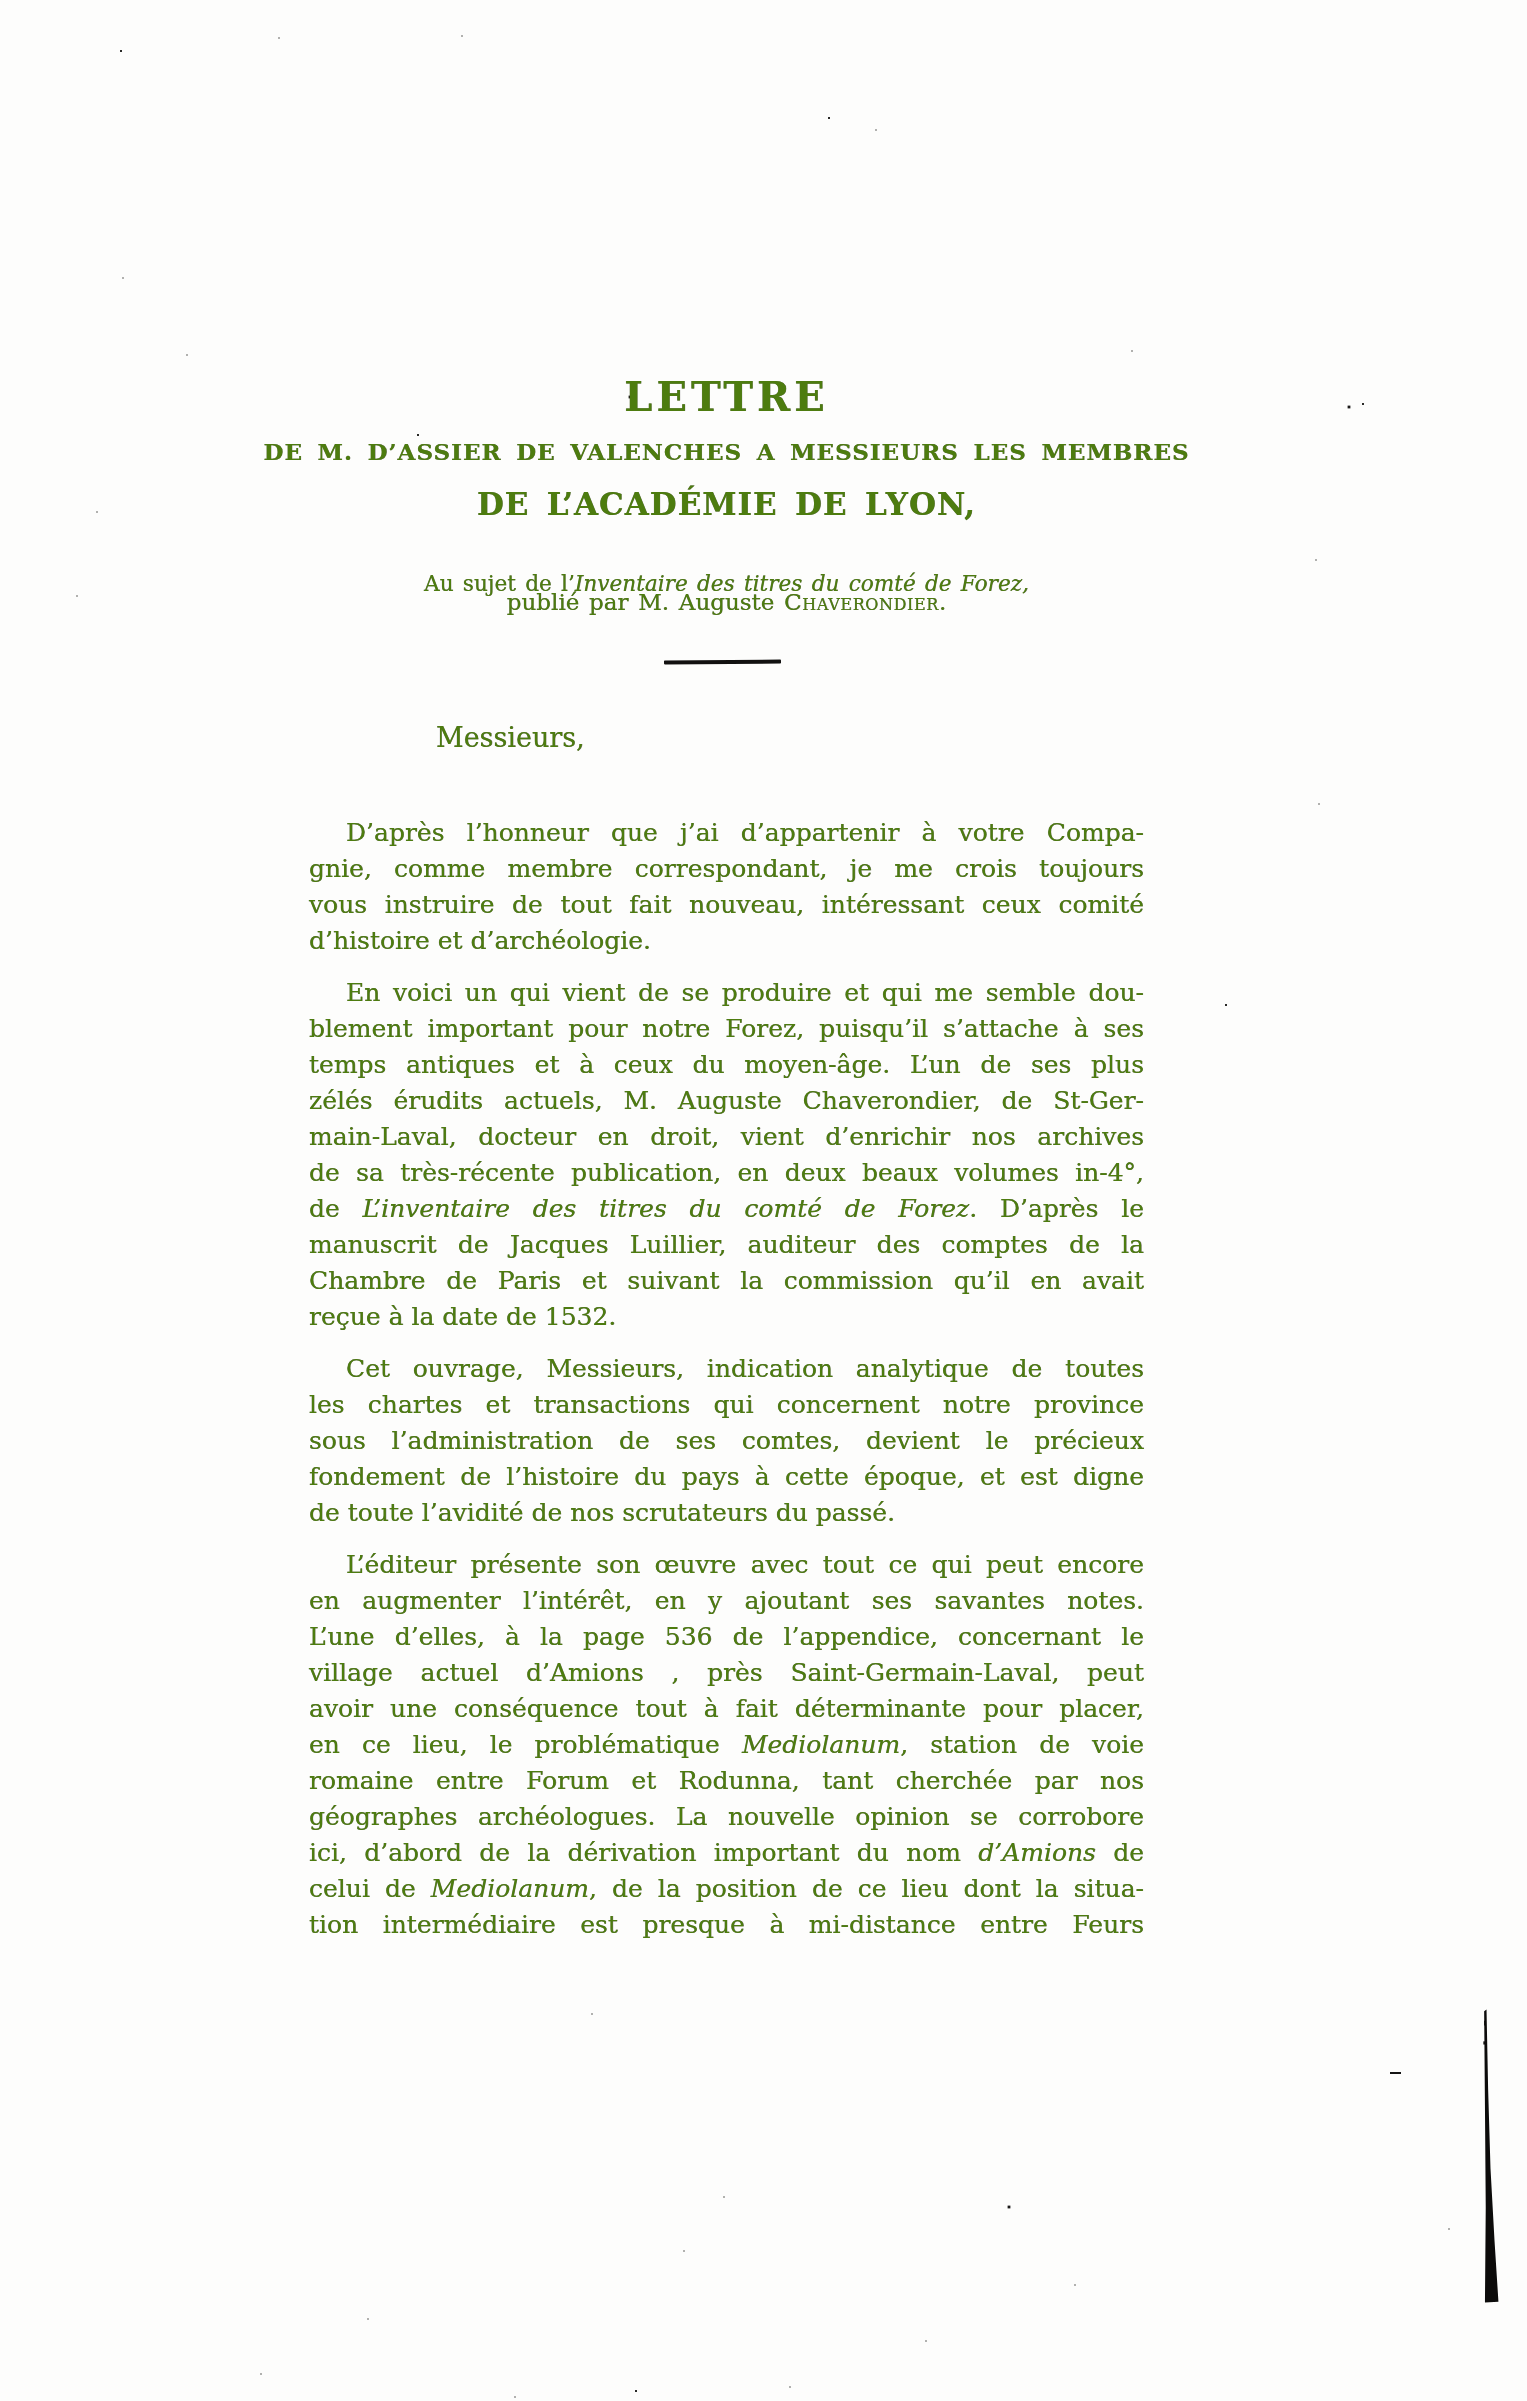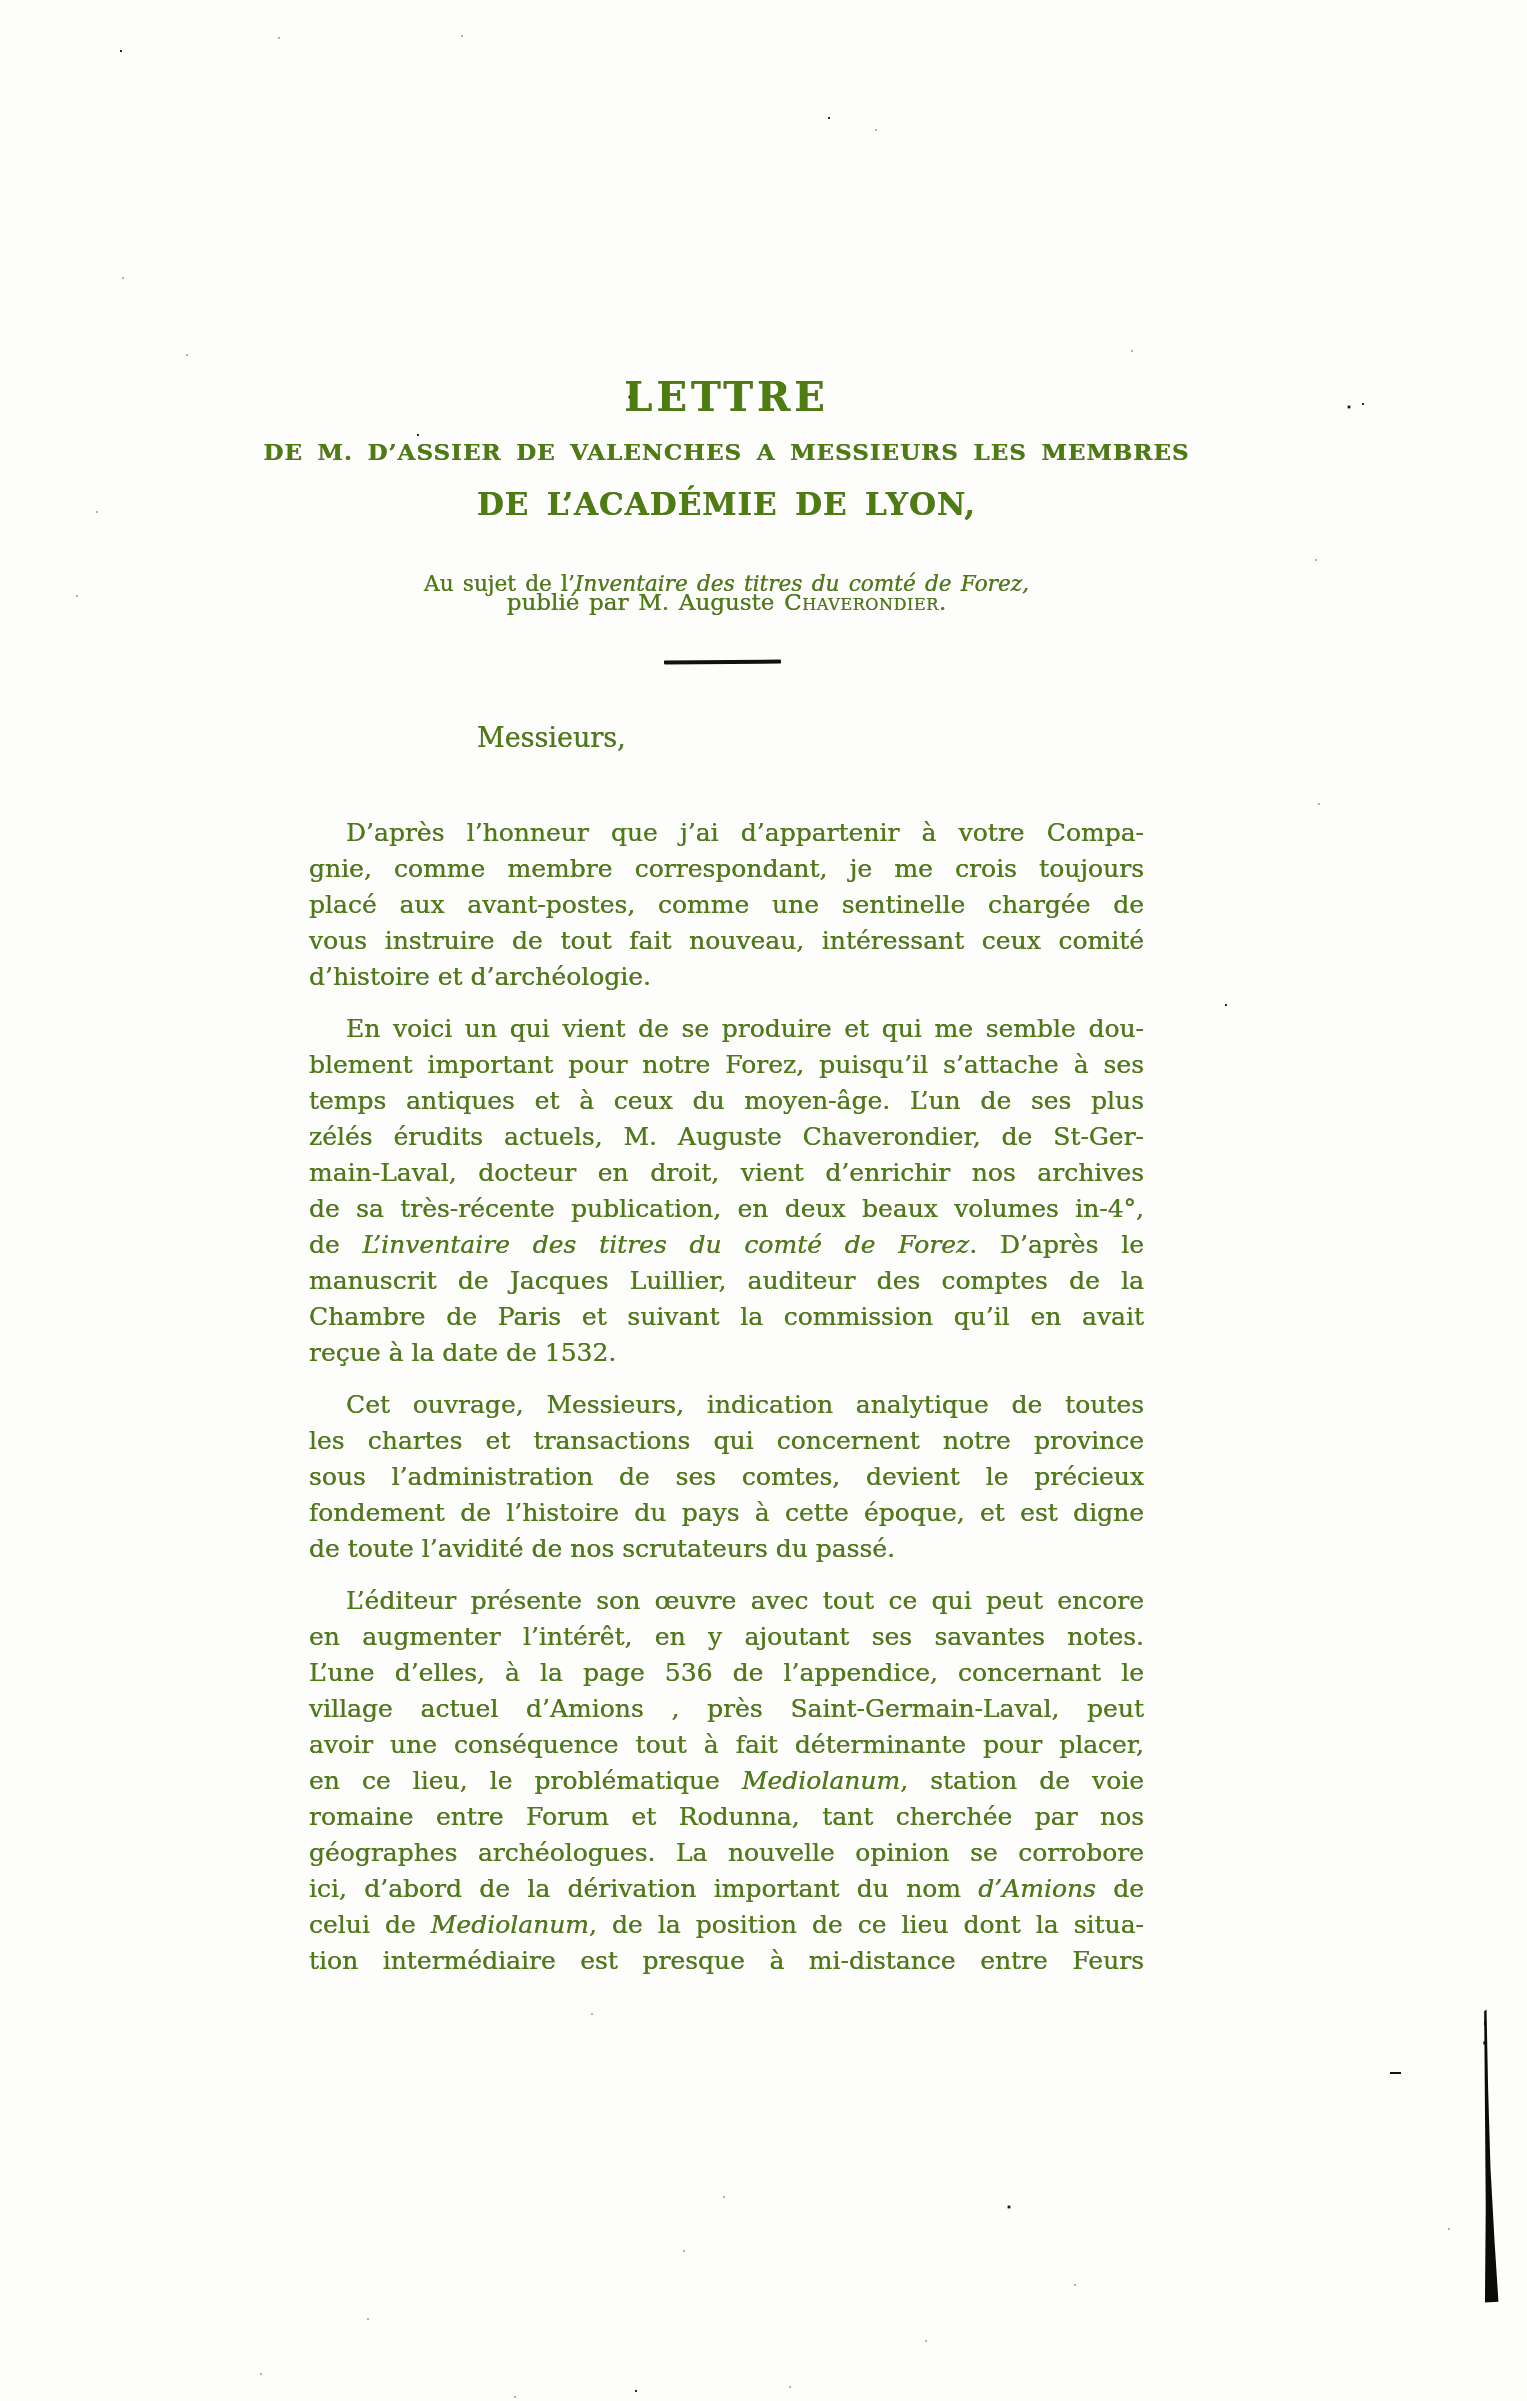--- a/index.html
+++ b/index.html
@@ -46,21 +46,20 @@
     font-size:23px;word-spacing:2.4px;
   }
   .rule{
     position:absolute;left:664px;top:660px;width:117px;height:4px;
     background:#121110;transform:rotate(-0.4deg);
     border-radius:0.8px;
   }
   .salutation{
     position:absolute;left:143px;top:722px;
     font-size:27px;
-    margin-left:41px;
   }
   .bodytext{
     position:absolute;left:0;top:799px;width:867px;
     font-size:25px;line-height:36px;
   }
   .para{margin:16px;}
   .line{
     text-align:justify;
     text-align-last:left;
     white-space:nowrap; 
@@ -103,21 +102,20 @@
     <div class="doc-title">LETTRE</div>
     <div class="head1">DE M. D’ASSIER DE VALENCHES A MESSIEURS LES MEMBRES</div>
     <div class="head2">DE L’ACADÉMIE DE LYON,</div>
     <div class="subject"><span>Au sujet de l’</span><span class="it">Inventaire des titres du comté de Forez,</span></div>
     <div class="publisher"><span>publié par M. Auguste </span><span class="sc">Chaverondier</span><span>.</span></div>
     <div class="salutation">Messieurs,</div>
     <div class="bodytext">
         <div class="para">
           <div class="line just indent"><span>D’après l’honneur que j’ai d’appartenir à votre Compa-</span></div>
           <div class="line just"><span>gnie, comme membre correspondant, je me crois toujours</span></div>
-          <div class="line just"><span>placé aux avant-postes, comme une sentinelle chargée de</span></div>
           <div class="line just"><span>vous instruire de tout fait nouveau, intéressant ceux comité</span></div>
           <div class="line"><span>d’histoire et d’archéologie.</span></div>
         </div>
         <div class="para">
           <div class="line just indent"><span>En voici un qui vient de se produire et qui me semble dou-</span></div>
           <div class="line just"><span>blement important pour notre Forez, puisqu’il s’attache à ses</span></div>
           <div class="line just"><span>temps antiques et à ceux du moyen-âge. L’un de ses plus</span></div>
           <div class="line just"><span>zélés érudits actuels, M. Auguste Chaverondier, de St-Ger-</span></div>
           <div class="line just"><span>main-Laval, docteur en droit, vient d’enrichir nos archives</span></div>
           <div class="line just"><span>de sa très-récente publication, en deux beaux volumes in-4°,</span></div>

